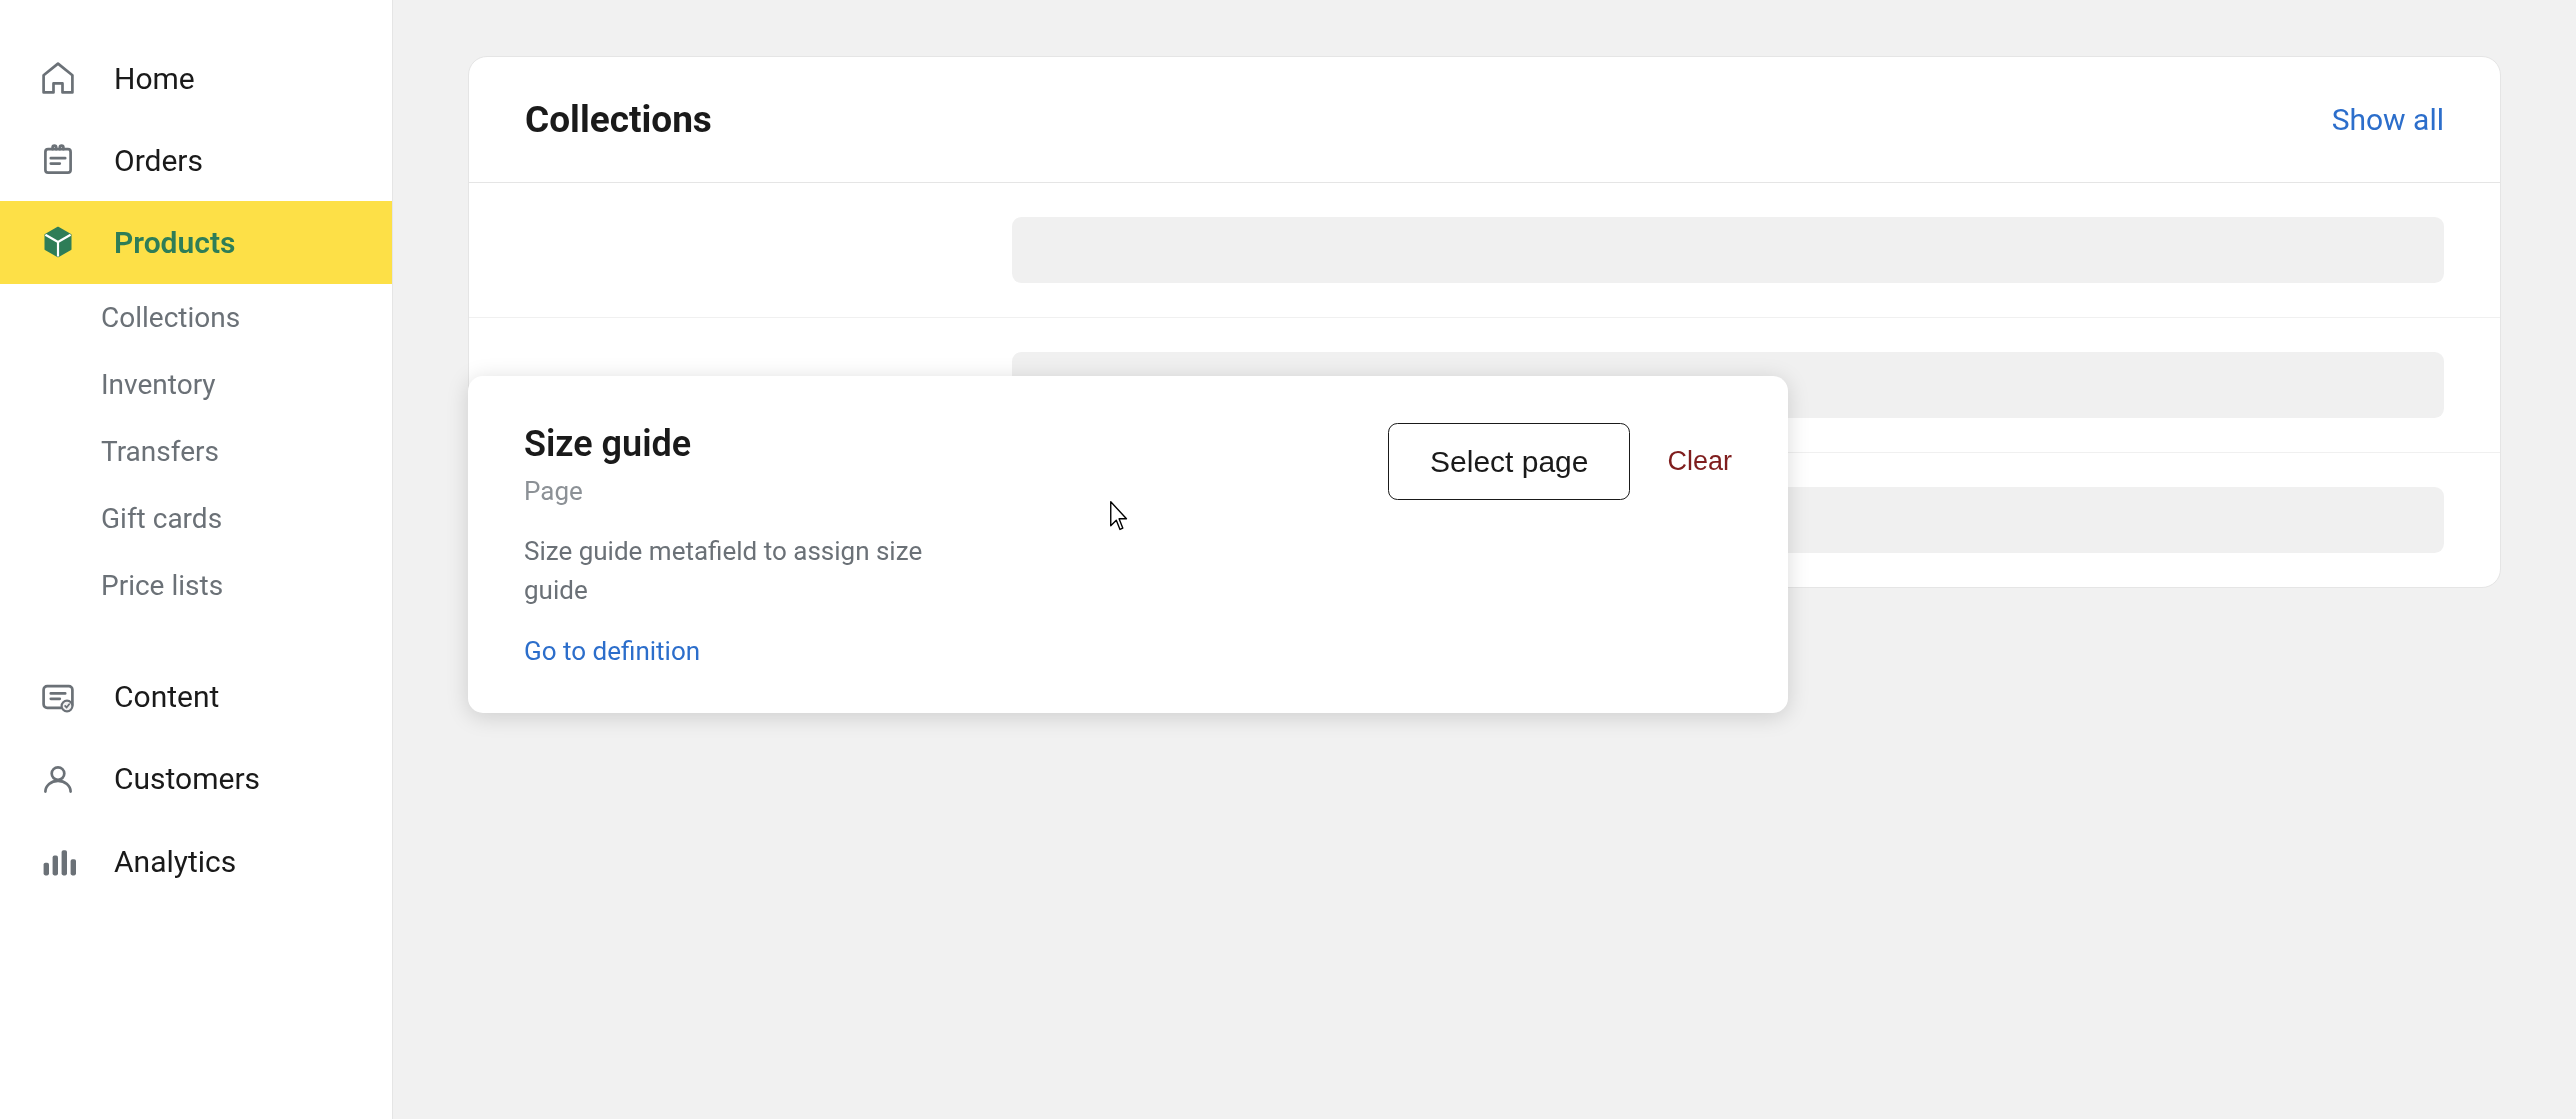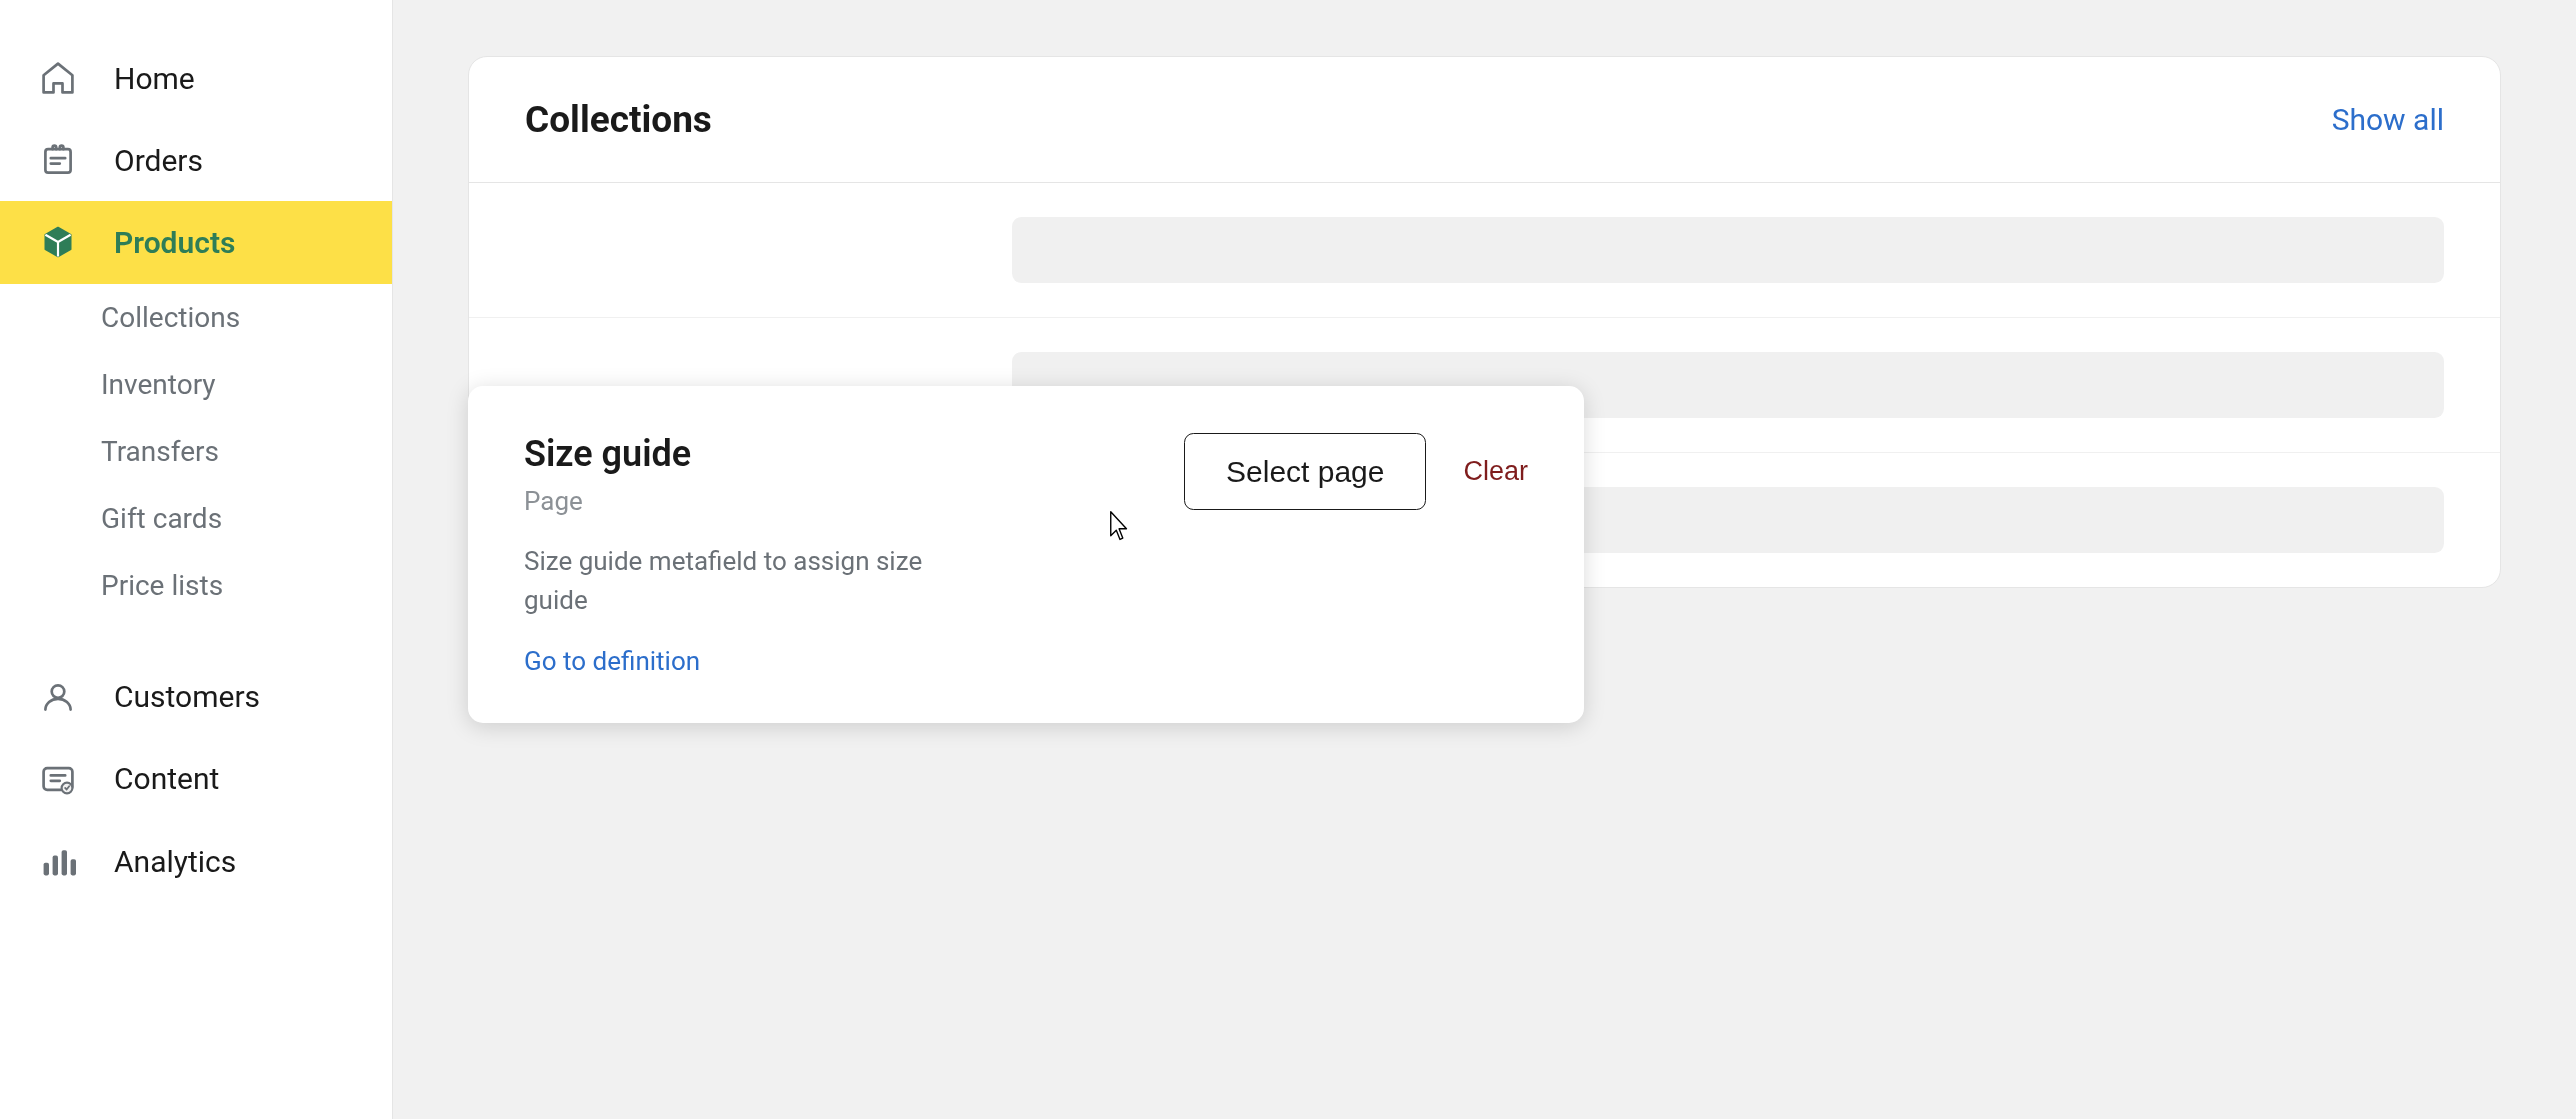--- a/index.html
+++ b/index.html
@@ -128,23 +128,23 @@
       width: 100%;
     }
 
     
     .tooltip-card {
       position: absolute;
       background: #fff;
       border-radius: 15px;
       box-shadow: 0 3.7px 22.5px rgba(0,0,0,0.15);
       padding: 47px 56px;
-      width: 1116px;
+      width: 1320px;
       left: 75px;
-      top: 386px;
+      top: 376px;
       z-index: 10;
       display: flex;
       flex-direction: column;
       gap: 0;
     }
 
     .tooltip-main-row {
       display: flex;
       align-items: flex-start;
       justify-content: space-between;
@@ -269,37 +269,37 @@
 
   <div class="sidebar-sub-item">
     <span>Price lists</span>
   </div>
 
   <div style="height: 37px;"></div>
 
   <div class="sidebar-item">
     <span class="icon">
       <svg viewBox="0 0 20 20" fill="none" xmlns="http://www.w3.org/2000/svg">
-        <circle cx="10" cy="7" r="3.5" stroke="#6b7177" stroke-width="1.5"></circle>
-        <path d="M3 17c0-3.314 3.134-6 7-6s7 2.686 7 6" stroke="#6b7177" stroke-width="1.5" stroke-linecap="round"></path>
-      </svg>
-    </span>
-    <span>Customers</span>
-  </div>
-
-  <div class="sidebar-item">
-    <span class="icon">
-      <svg viewBox="0 0 20 20" fill="none" xmlns="http://www.w3.org/2000/svg">
         <rect x="2" y="4" width="16" height="12" rx="2" stroke="#6b7177" stroke-width="1.5"></rect>
         <path d="M6 8h8M6 11h5" stroke="#6b7177" stroke-width="1.5" stroke-linecap="round"></path>
         <circle cx="15" cy="15" r="3" fill="#f1f1f1" stroke="#6b7177" stroke-width="1.2"></circle>
         <path d="M14 15l.8.8L16.2 14" stroke="#6b7177" stroke-width="1" stroke-linecap="round"></path>
       </svg>
     </span>
     <span>Content</span>
+  </div>
+
+  <div class="sidebar-item">
+    <span class="icon">
+      <svg viewBox="0 0 20 20" fill="none" xmlns="http://www.w3.org/2000/svg">
+        <circle cx="10" cy="7" r="3.5" stroke="#6b7177" stroke-width="1.5"></circle>
+        <path d="M3 17c0-3.314 3.134-6 7-6s7 2.686 7 6" stroke="#6b7177" stroke-width="1.5" stroke-linecap="round"></path>
+      </svg>
+    </span>
+    <span>Customers</span>
   </div>
 
   <div class="sidebar-item">
     <span class="icon">
       <svg viewBox="0 0 20 20" fill="none" xmlns="http://www.w3.org/2000/svg">
         <rect x="2" y="11" width="3" height="7" rx="1" fill="#6b7177"></rect>
         <rect x="7" y="7" width="3" height="11" rx="1" fill="#6b7177"></rect>
         <rect x="12" y="4" width="3" height="14" rx="1" fill="#6b7177"></rect>
         <rect x="17" y="9" width="3" height="9" rx="1" fill="#6b7177"></rect>
       </svg>

